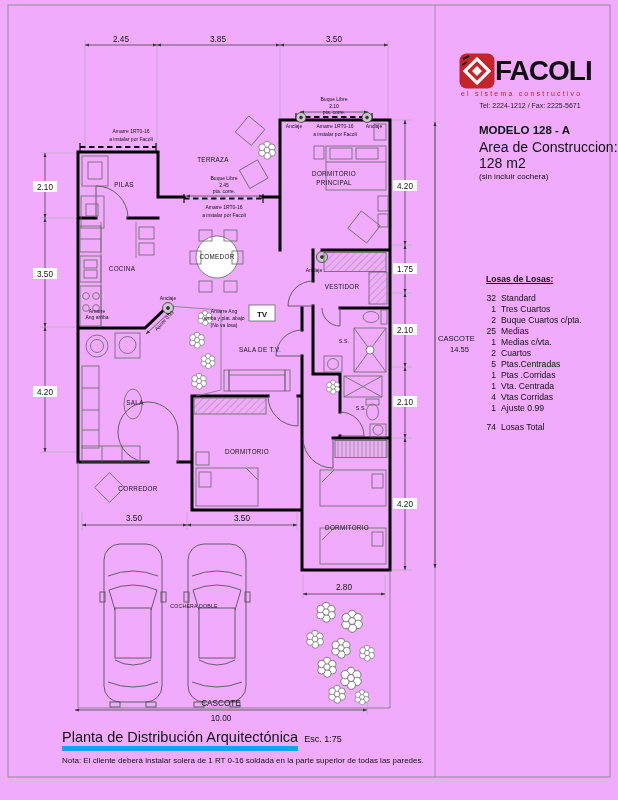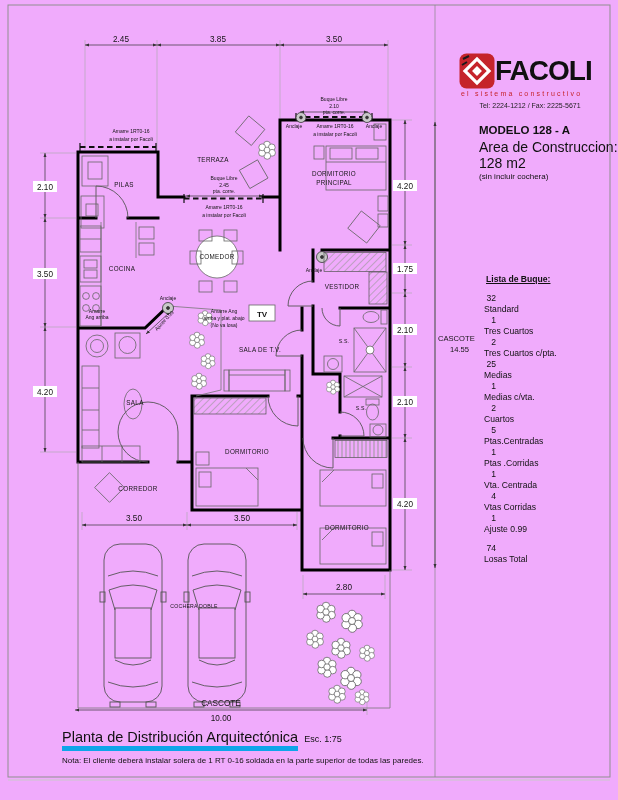--- a/index.html
+++ b/index.html
@@ -18,21 +18,21 @@
   #logo-row{left:459px;top:53px;display:flex;align-items:center;gap:0;}
   #logo-text{font-size:28px;font-weight:bold;letter-spacing:-1px;color:#101010;}
   #tagline{left:461px;top:90px;width:144px;color:#c5242b;font-size:7px;letter-spacing:2.2px;white-space:nowrap;}
   #contact{left:452px;top:102px;width:156px;text-align:center;font-size:7px;color:#222;}
   #model{left:479px;top:124px;width:150px;}
   #model-title{font-size:11.5px;font-weight:bold;}
   #model-area{font-size:14px;margin-top:3px;}
   #model-note{font-size:8px;margin-top:1px;}
   #losas-title{left:486px;top:274px;font-size:8.6px;font-weight:bold;text-decoration:underline;}
   #losas-list{left:479px;top:293px;width:130px;font-size:8.6px;}
-  .lrow{display:flex;line-height:11px;flex-direction:column;}
+  .lrow{display:flex;line-height:11px;}
   .lq{width:17px;text-align:right;flex:none;}
   .ln{margin-left:5px;white-space:nowrap;}
   .ltotal{margin-top:8px;}
   
   #footer-title{left:62px;top:729px;display:flex;align-items:baseline;gap:6px;}
   #ft-main{font-size:14.5px;border-bottom:5px solid #0ea5e9;padding-bottom:1px;}
   #ft-scale{font-size:9px;text-align:center;}
   #footer-note{left:62px;top:756px;font-size:8px;white-space:nowrap;}
 </style>
 </head>
@@ -387,33 +387,33 @@
 </div>
 <div class="abs" id="tagline">el sistema constructivo</div>
 <div class="abs" id="contact">Tel: 2224-1212 / Fax: 2225-5671</div>
 
 <div class="abs" id="model">
   <div id="model-title">MODELO 128 - A</div>
   <div id="model-area">Area de Construccion: 128 m2</div>
   <div id="model-note">(sin incluir cochera)</div>
 </div>
 
-<div class="abs" id="losas-title">Lista de Buque:</div>
+<div class="abs" id="losas-title">Losas de Losas:</div>
 <div class="abs" id="losas-list">
   <div class="lrow">
         <span class="lq">32</span>
         <span class="ln">Standard</span>
       </div>
   <div class="lrow">
         <span class="lq">1</span>
         <span class="ln">Tres Cuartos</span>
       </div>
   <div class="lrow">
         <span class="lq">2</span>
-        <span class="ln">Tres Cuartos c/pta.</span>
+        <span class="ln">Buque Cuartos c/pta.</span>
       </div>
   <div class="lrow">
         <span class="lq">25</span>
         <span class="ln">Medias</span>
       </div>
   <div class="lrow">
         <span class="lq">1</span>
         <span class="ln">Medias c/vta.</span>
       </div>
   <div class="lrow">

